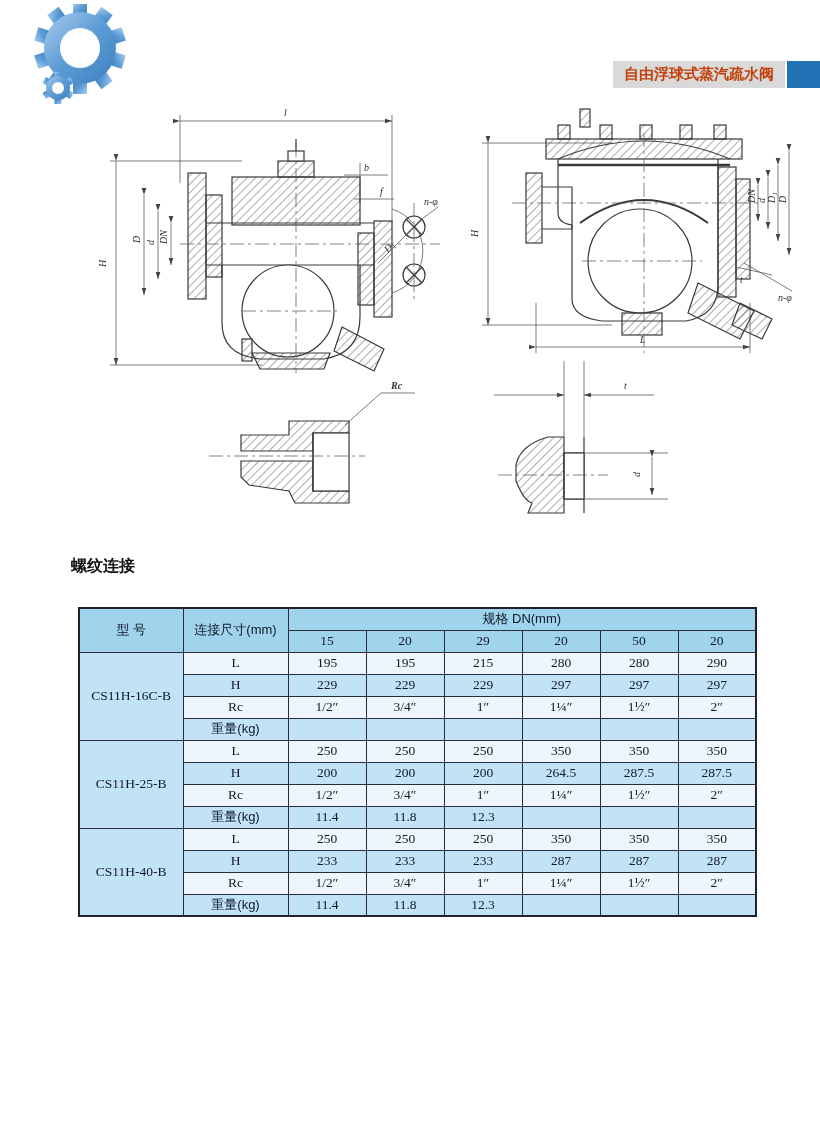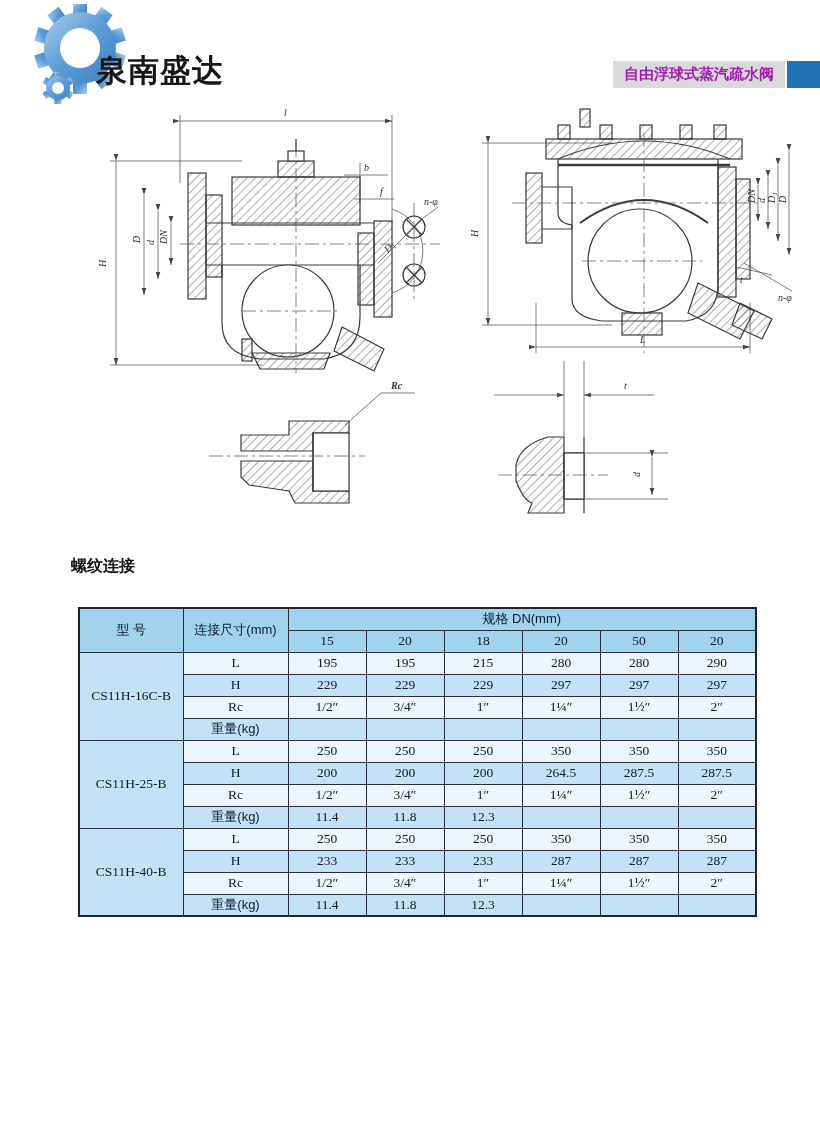--- a/index.html
+++ b/index.html
@@ -7,21 +7,21 @@
   body { font-family:"Liberation Serif","DejaVu Serif",serif; color:#1e3a66; }
   .page { position:relative; width:820px; height:1137px; background:#ffffff; overflow:hidden; }
 
   
   .logo-wrap { position:absolute; left:18px; top:2px; width:300px; height:100px; }
   .logo-gear { position:absolute; left:10px; top:2px; }
   .company-name { position:absolute; left:78px; top:48px; font-family:"Liberation Sans","DejaVu Sans",sans-serif;
                   font-weight:bold; font-size:31px; color:#161616; letter-spacing:1px; }
   .badge { position:absolute; left:613px; top:61px; width:172px; height:27px; background:#d9d9d9;
            display:flex; align-items:center; justify-content:center;
-           font-family:"Liberation Sans","DejaVu Sans",sans-serif; font-weight:bold; font-size:15px; color:#a21caf; }
+           font-family:"Liberation Sans","DejaVu Sans",sans-serif; font-weight:bold; font-size:15px; color:#c2410c; }
   .accent-bar { position:absolute; left:787px; top:61px; width:33px; height:27px; background:#2273b5; }
 
   
   .drawing { position:absolute; }
   .d-left-valve  { left:92px;  top:103px; }
   .d-right-valve { left:462px; top:103px; }
   .d-thread      { left:185px; top:373px; }
   .d-socket      { left:468px; top:353px; }
   svg .thin  { stroke:#5a5a5a; stroke-width:0.8; fill:none; }
   svg .line  { stroke:#3a3a3a; stroke-width:1.2; fill:none; }
@@ -80,21 +80,20 @@
           <rect x="-3.5" y="-16" width="7" height="7" transform="rotate(60)"></rect>
           <rect x="-3.5" y="-16" width="7" height="7" transform="rotate(120)"></rect>
           <rect x="-3.5" y="-16" width="7" height="7" transform="rotate(180)"></rect>
           <rect x="-3.5" y="-16" width="7" height="7" transform="rotate(240)"></rect>
           <rect x="-3.5" y="-16" width="7" height="7" transform="rotate(300)"></rect>
           <circle cx="0" cy="0" r="12"></circle>
           <circle cx="0" cy="0" r="6" fill="#ffffff"></circle>
         </g>
       </g>
     </svg>
-    <div class="company-name">泉南盛达</div>
   </div>
   <div class="badge">自由浮球式蒸汽疏水阀</div>
   <div class="accent-bar"></div>
 
   <svg class="drawing d-left-valve" width="348" height="272" viewBox="0 0 348 272">
     <defs>
       <pattern id="h1" patternUnits="userSpaceOnUse" width="6" height="6" patternTransform="rotate(45)">
         <line x1="0" y1="0" x2="0" y2="6" stroke="#4a4a4a" stroke-width="0.9"></line>
       </pattern>
       <marker id="ar1" markerWidth="10" markerHeight="8" refX="9" refY="4" orient="auto">
@@ -304,21 +303,21 @@
     </colgroup>
     <tbody>
       <tr>
         <td class="hd zh" rowspan="2">型  号</td>
         <td class="hd zh" rowspan="2">连接尺寸(mm)</td>
         <td class="hd zh" colspan="6">规格 DN(mm)</td>
       </tr>
       <tr>
         <td class="hd">15</td>
         <td class="hd">20</td>
-        <td class="hd">18</td>
+        <td class="hd">29</td>
         <td class="hd">20</td>
         <td class="hd">50</td>
         <td class="hd">20</td>
       </tr>
 
       <tr class="r-light">
         <td class="model" rowspan="4">CS11H-16C-B</td>
         <td>L</td>
         <td>195</td>
         <td>195</td>

